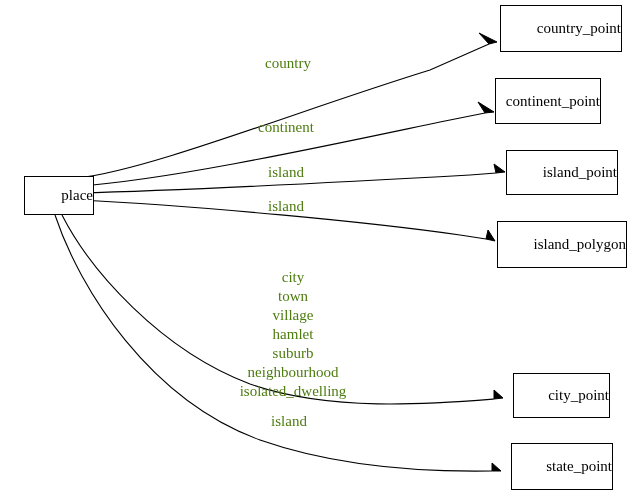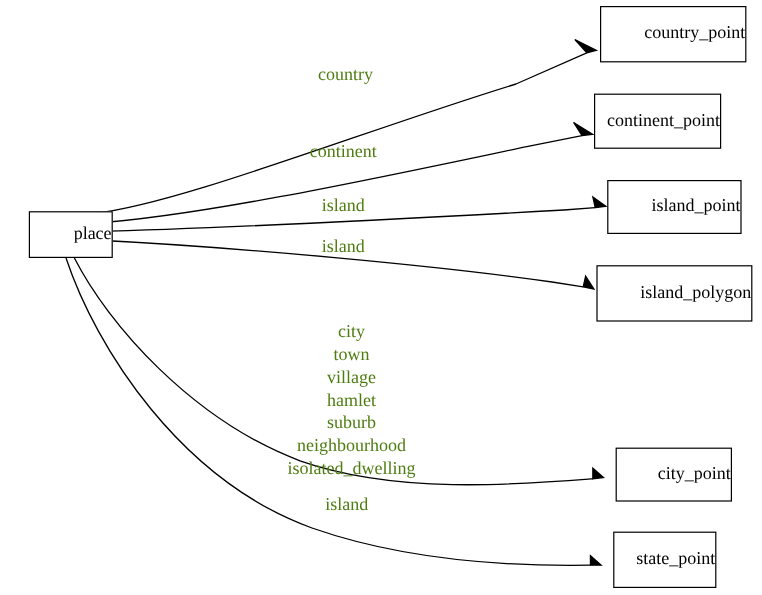--- a/index.html
+++ b/index.html
@@ -91,21 +91,21 @@
       </div>
       <div class="node-box" style="left: 506px; top: 150px; width: 112px; height: 45px;">
         <span>island_point</span>
       </div>
       <div class="node-box" style="left: 497px; top: 221px; width: 130px; height: 47px;">
         <span>island_polygon</span>
       </div>
       <div class="node-box" style="left: 513px; top: 373px; width: 97px; height: 45px;">
         <span>city_point</span>
       </div>
-      <div class="node-box" style="left: 511px; top: 443px; width: 86px; height: 47px;">
+      <div class="node-box" style="left: 511px; top: 443px; width: 102px; height: 47px;">
         <span>state_point</span>
       </div>
     </div>
   <div id="labels-layer">
       <div class="edge-label" style="left: 288px; top: 54px;">country</div>
       <div class="edge-label" style="left: 286px; top: 118px; text-align: right;">continent</div>
       <div class="edge-label" style="left: 286px; top: 163px;">island</div>
       <div class="edge-label" style="left: 286px; top: 197px;">island</div>
       <div class="edge-label" style="left: 293px; top: 236px; margin-top: 32px;">city
 town

